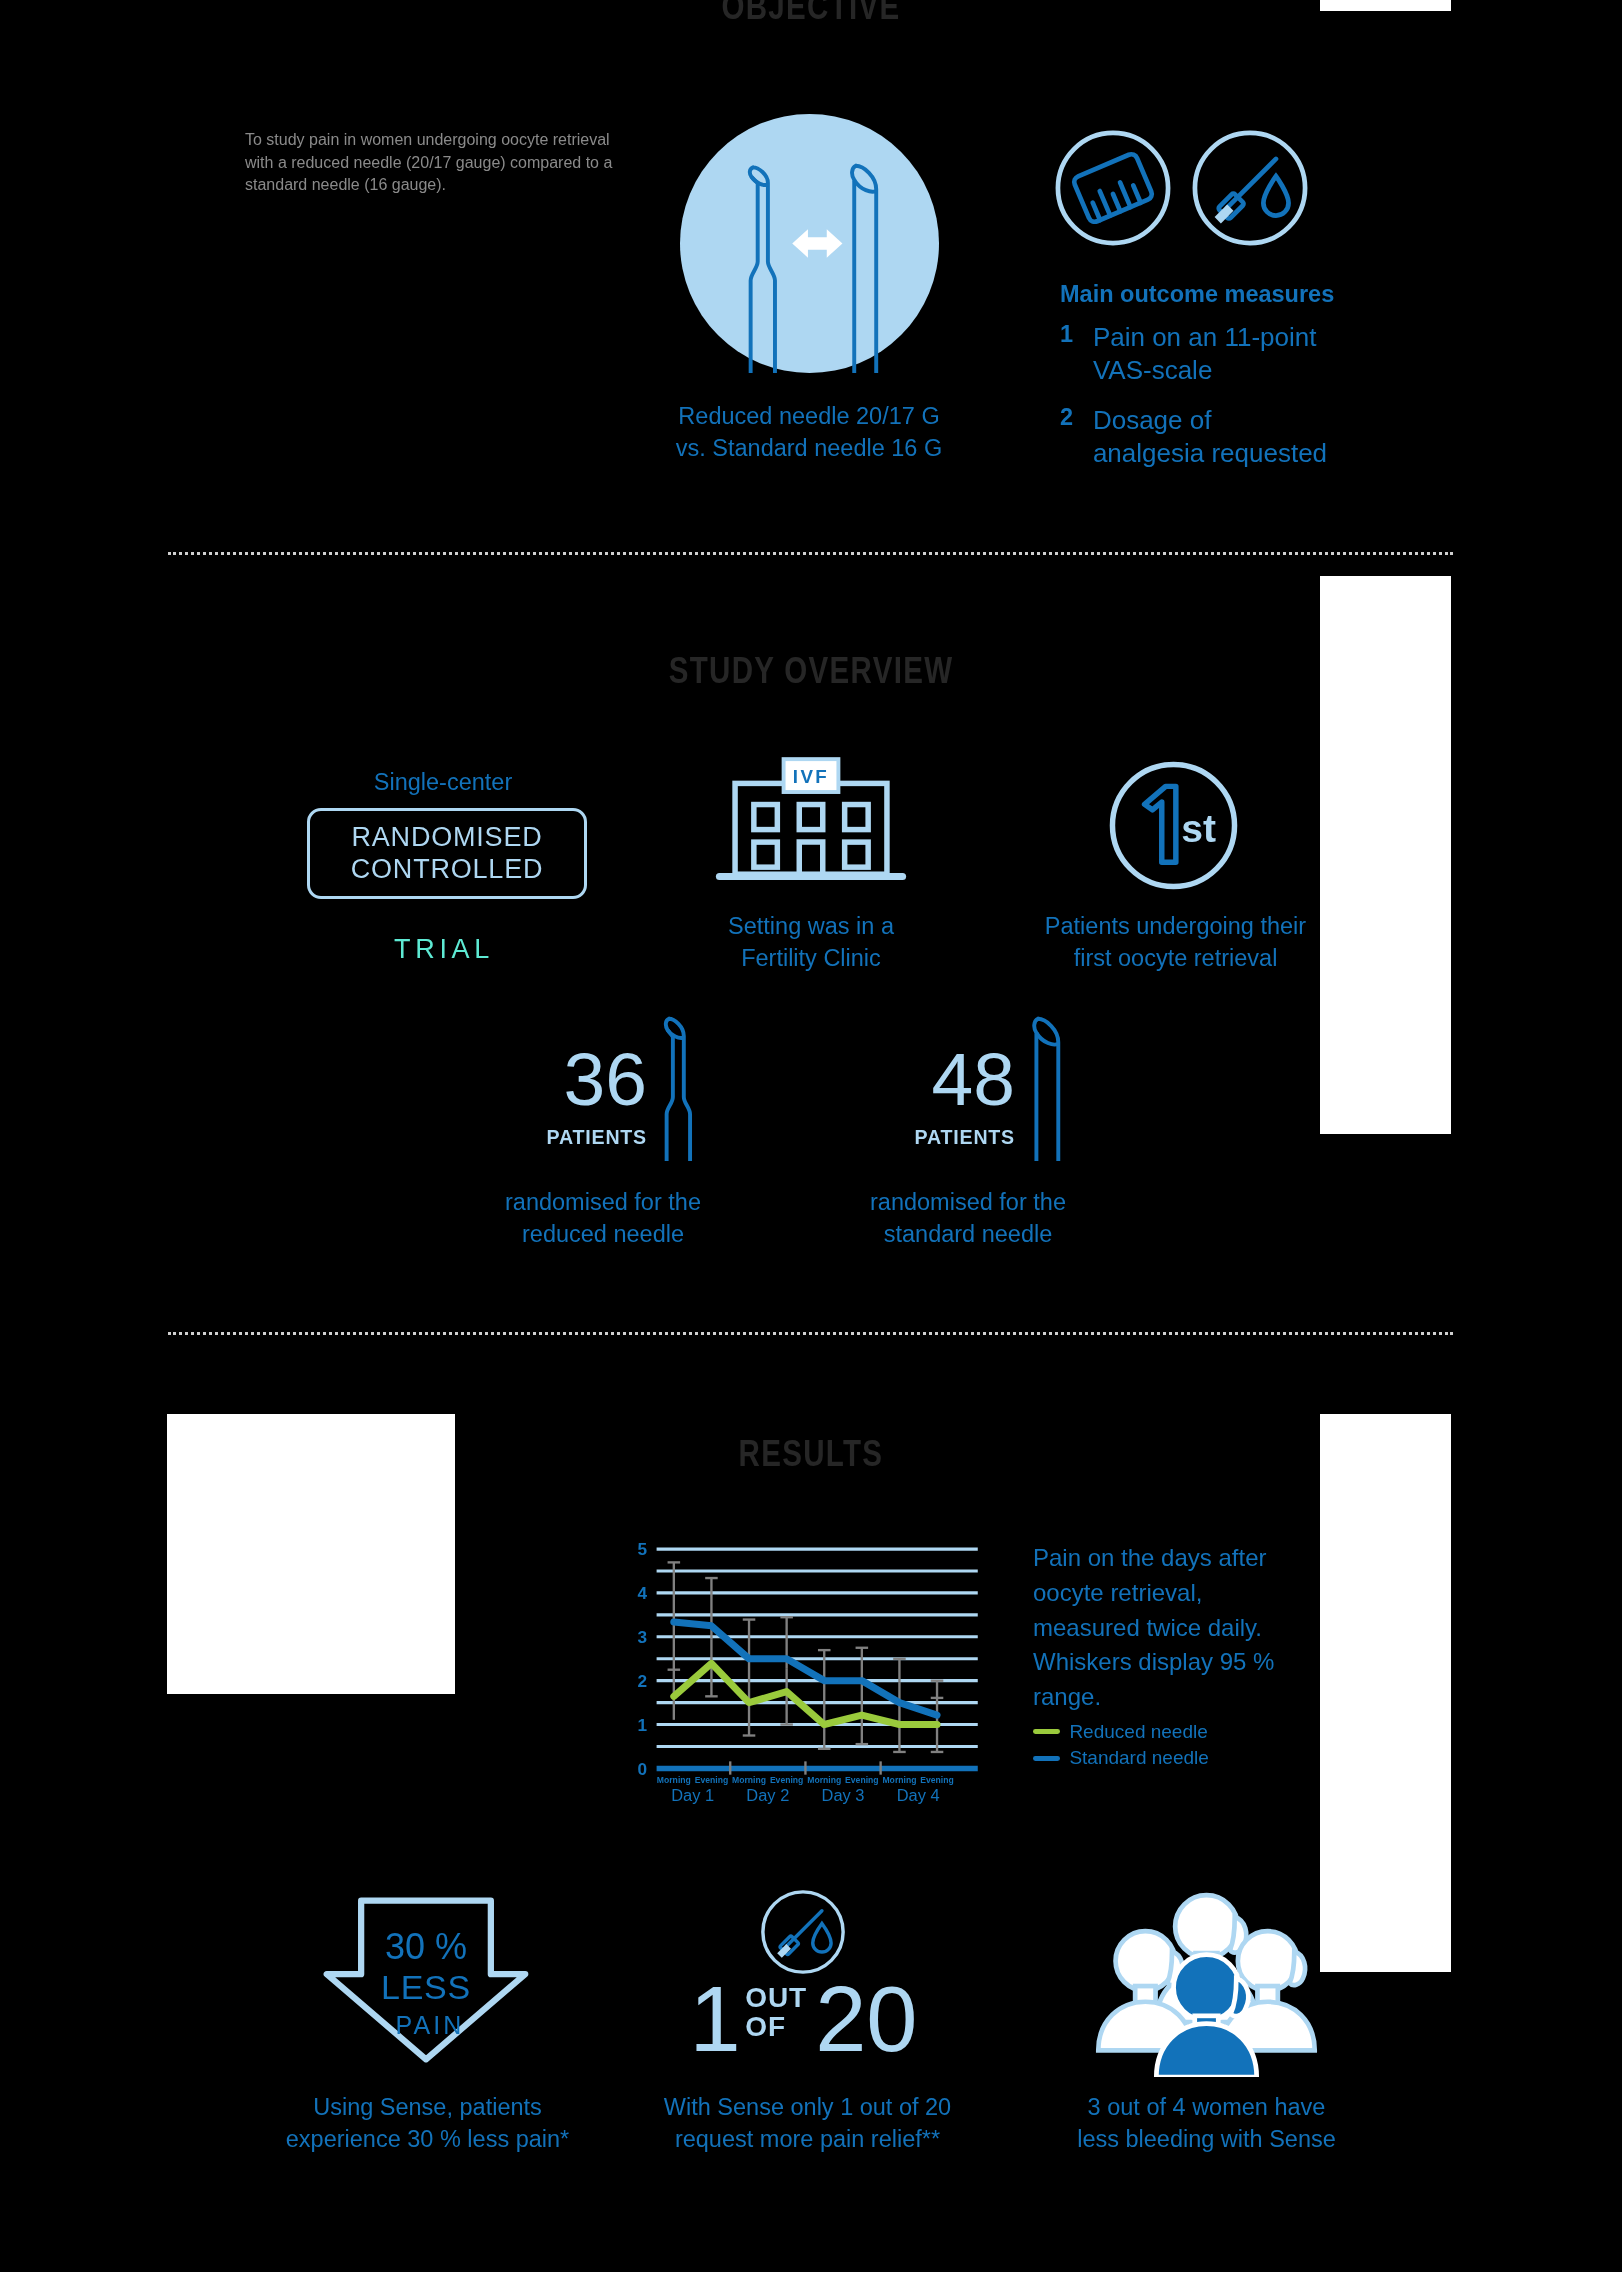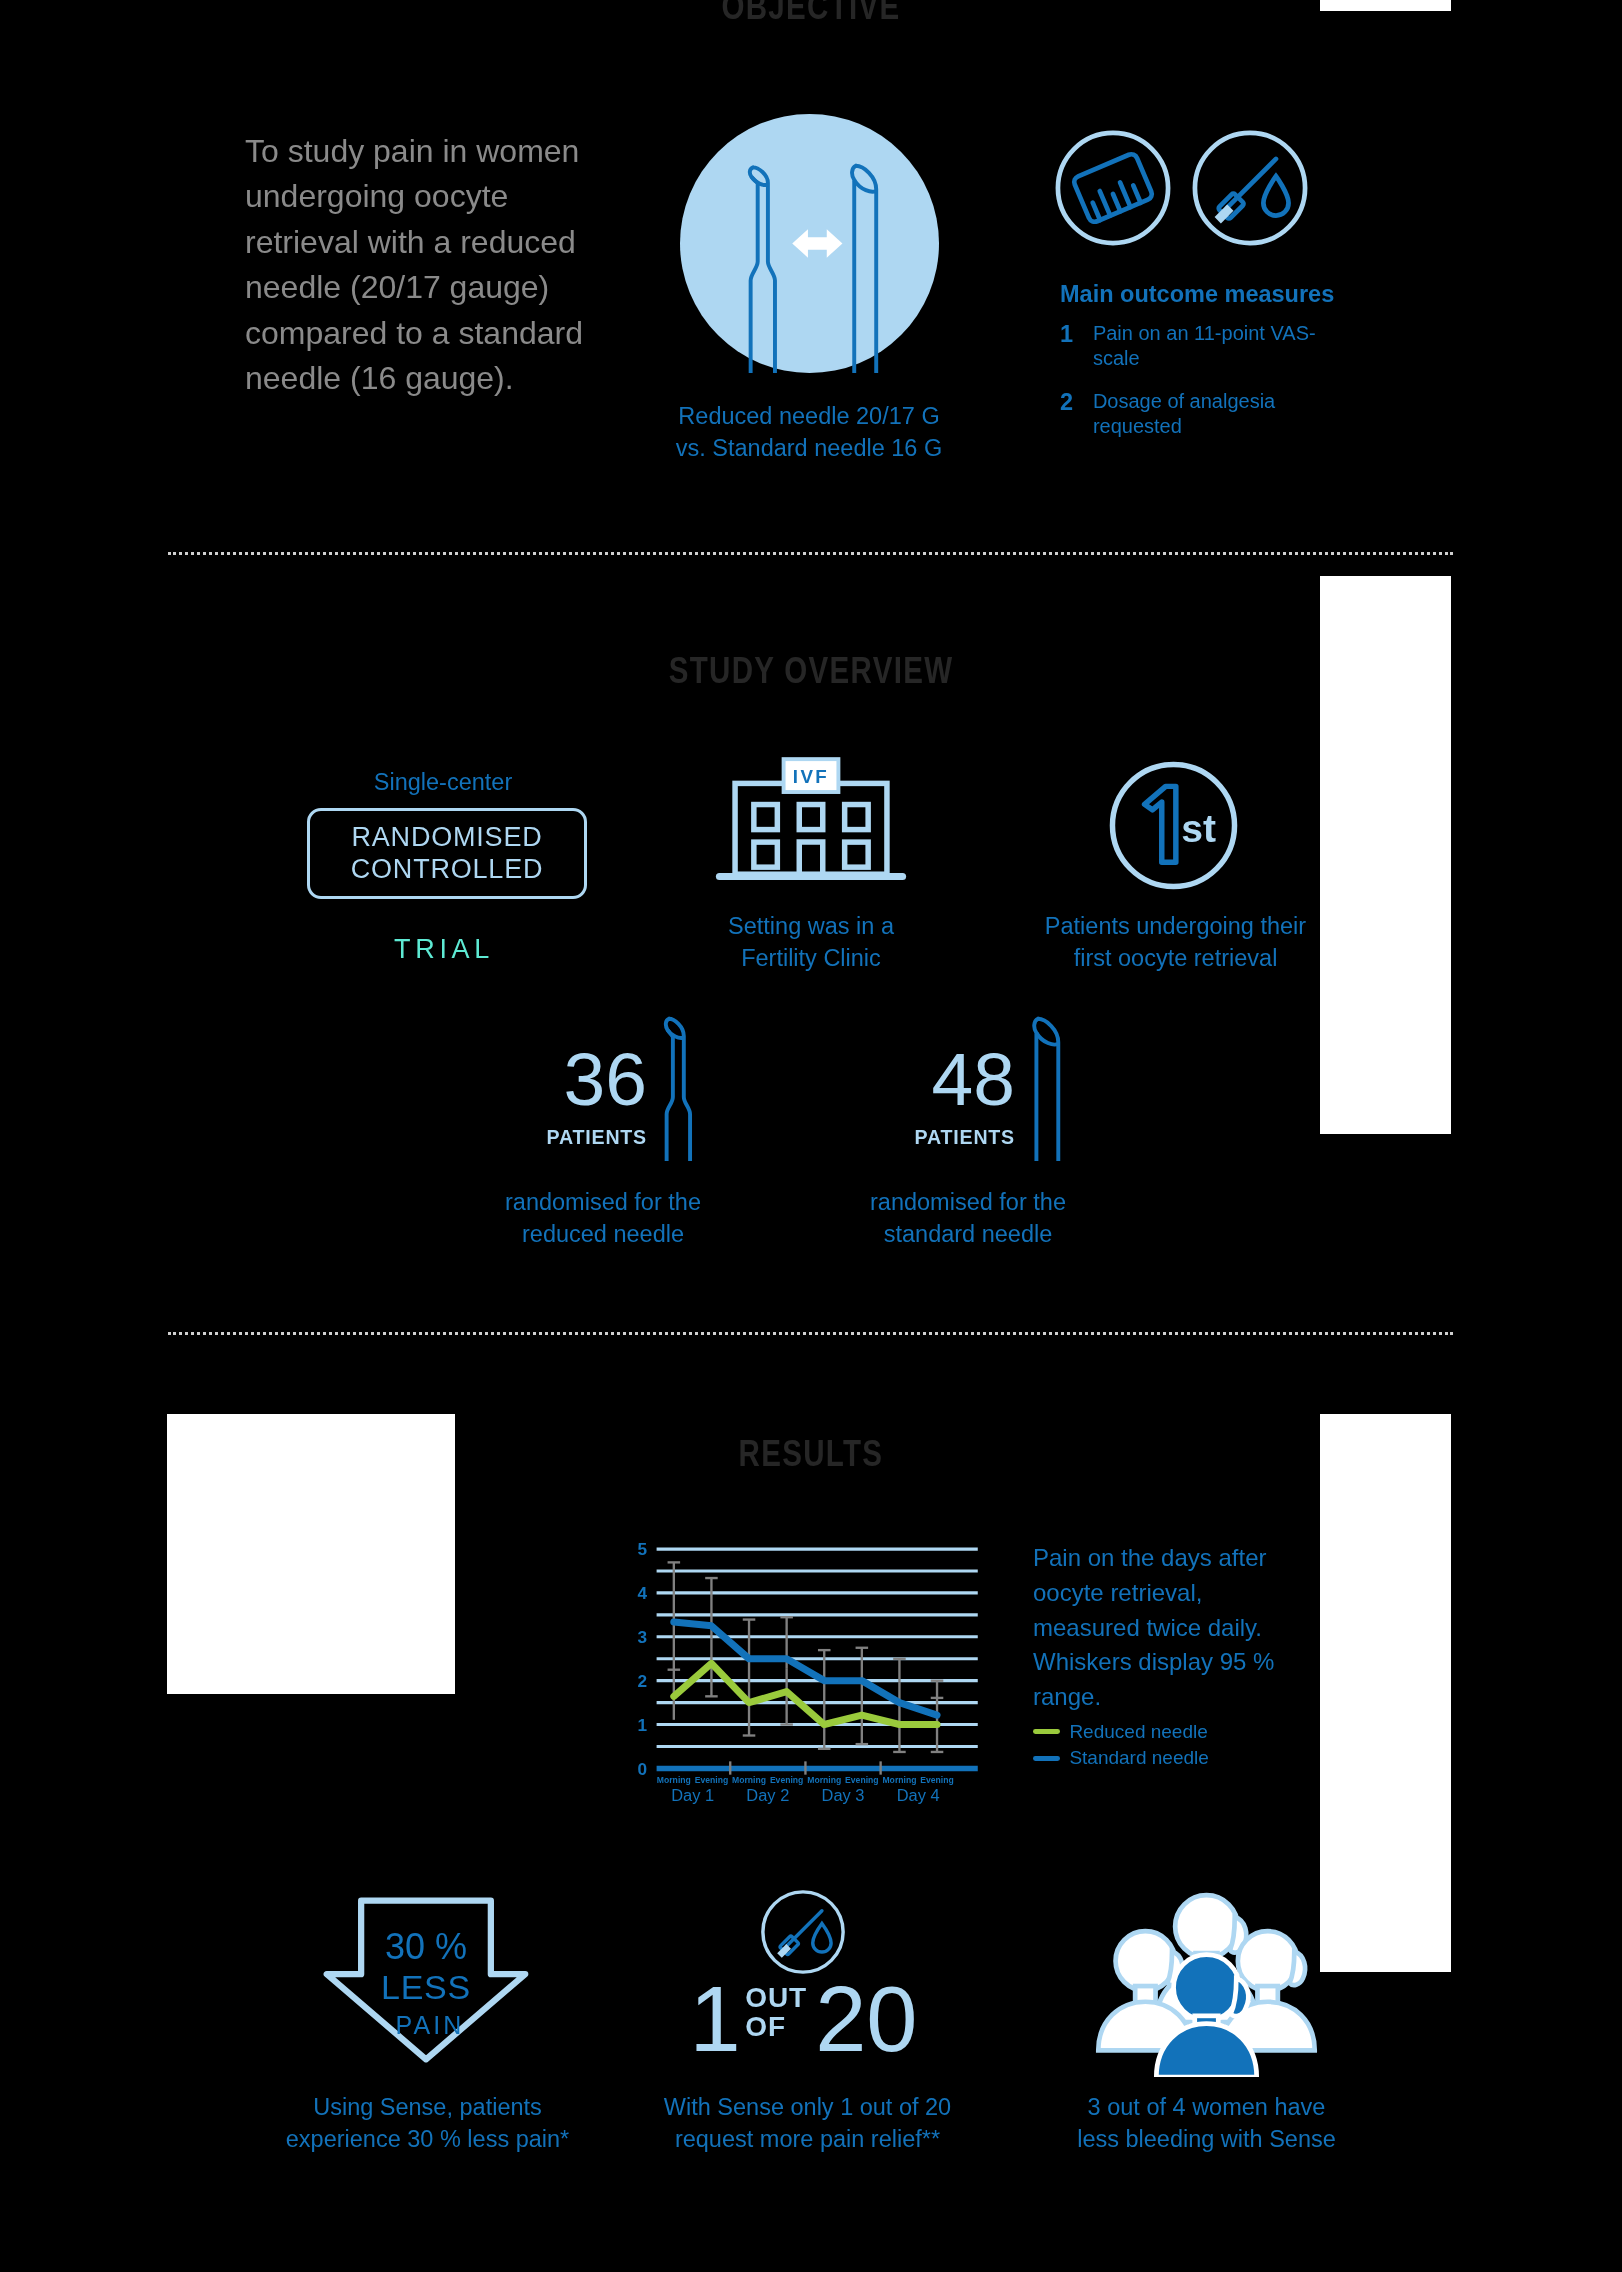--- a/index.html
+++ b/index.html
@@ -12,27 +12,27 @@
   .section-title{
     font-family:"Liberation Sans Narrow","Liberation Sans",sans-serif;
     font-weight:bold;color:#262626;letter-spacing:1.6px;
     text-transform:uppercase;font-size:36px;line-height:1;
     text-align:center;width:100%;
     transform:scaleX(0.82);transform-origin:center;
   }
   .divider{height:0;border-top:3.9px dotted #cfcfcf;}
   .whiteblock{background:#fff;}
 
-  .objtext{color:#8a8a8a;font-size:32px;line-height:1.42;width:368px;}
+  .objtext{color:#8a8a8a;font-size:16px;line-height:1.42;width:368px;}
   .capt{color:#1272BA;font-size:23.5px;line-height:1.35;text-align:center;}
 
   .mom-title{color:#1272BA;font-weight:bold;font-size:23.5px;}
   .mom-row{display:flex;gap:12.5px;margin-top:12.5px;}
   .mom-num{color:#1272BA;font-weight:bold;font-size:23.5px;width:20.4px;flex:none;}
-  .mom-txt{color:#1272BA;font-size:20px;line-height:1.28;}
+  .mom-txt{color:#1272BA;font-size:26px;line-height:1.28;}
 
   .rct-box{border:3.9px solid #AED7F2;border-radius:14px;
     width:274px;height:85px;display:flex;flex-direction:column;
     align-items:center;justify-content:center;}
   .rct-line{color:#AED7F2;font-size:27px;letter-spacing:0.8px;line-height:1.15;
     font-family:"Liberation Sans Narrow","Liberation Sans",sans-serif;}
   .single-center{color:#1272BA;font-size:23.5px;text-align:center;}
   .trial{color:#5eead4;font-size:27px;letter-spacing:4.7px;text-align:center;}
 
   .bignum{color:#AED7F2;font-size:75px;line-height:.82;

